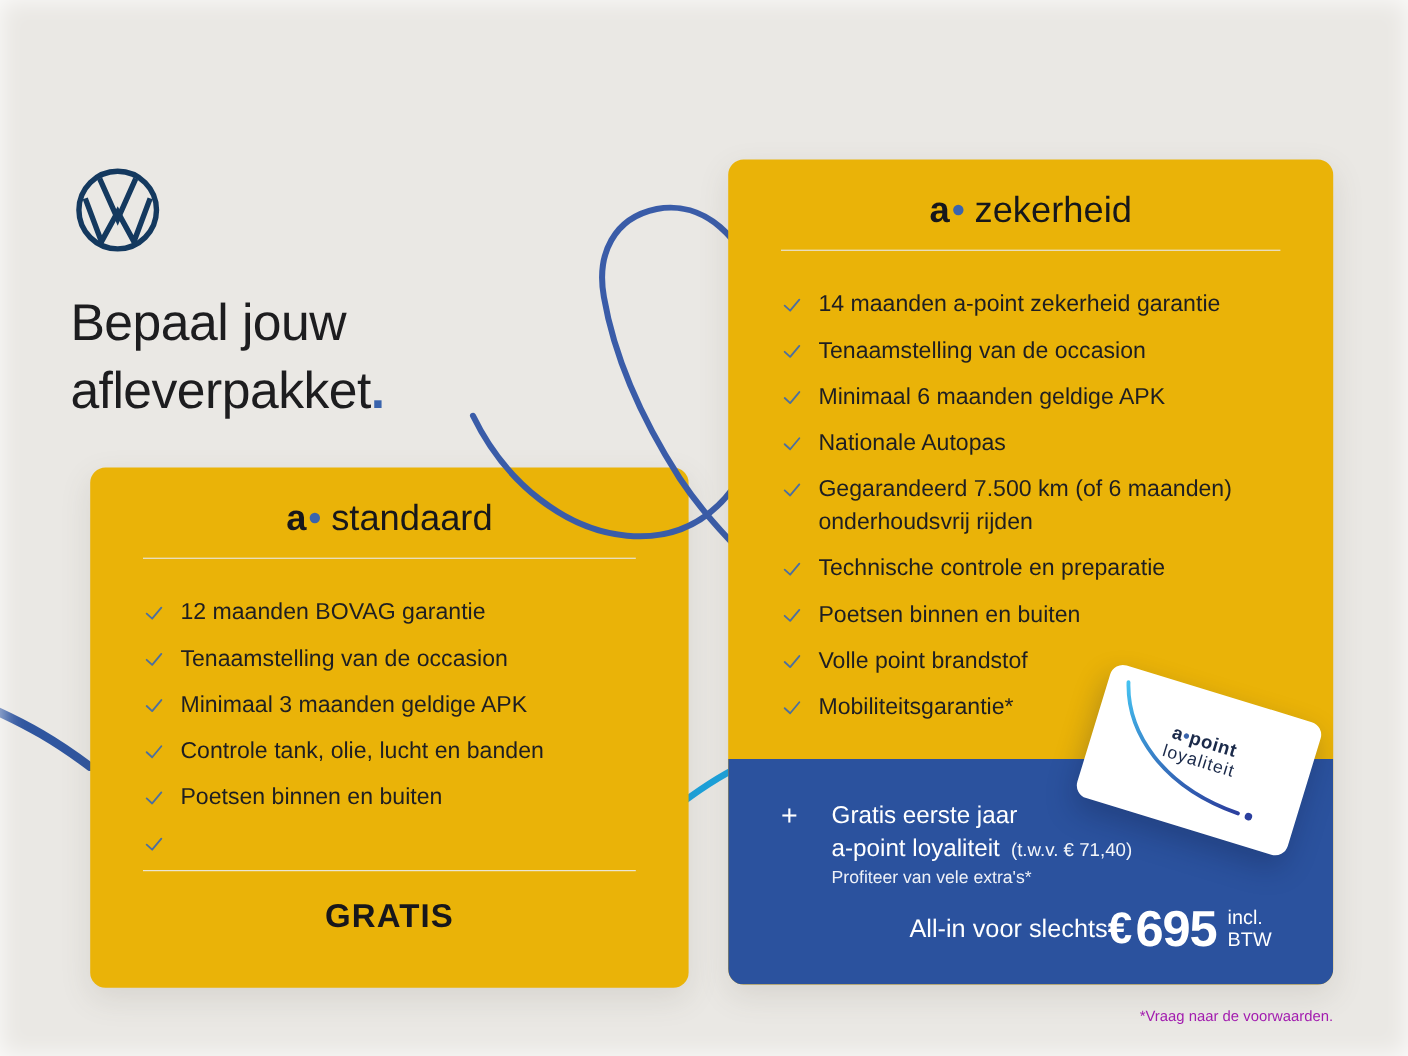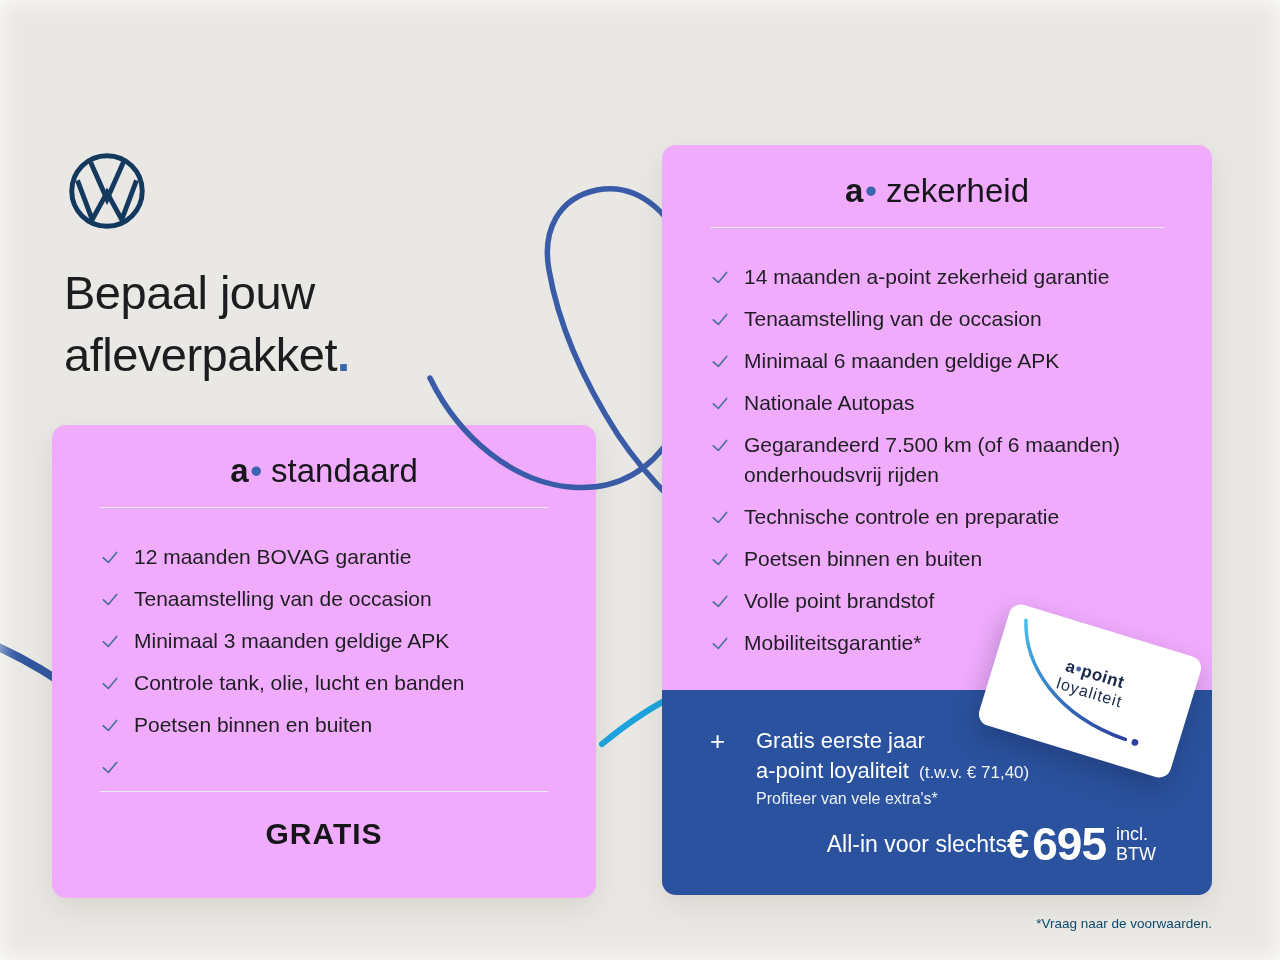--- a/index.html
+++ b/index.html
@@ -17,23 +17,23 @@
   .page-title{position:absolute;left:64px;top:262px;z-index:2;
     font-size:47px;line-height:62px;font-weight:500;letter-spacing:-.5px;color:#1D1D1F;}
   .title-dot{color:#3A64AD;font-weight:700;}
 
   
   .deco{position:absolute;left:0;top:0;width:1280px;height:960px;pointer-events:none;}
   .deco-under{z-index:1;}
   .deco-over{z-index:3;}
 
   
-  .card{position:absolute;background:#f0abfc;border-radius:14px;
+  .card{position:absolute;background:#eab308;border-radius:14px;
     box-shadow:0 10px 28px rgba(90,85,70,.13);}
-  .card-standaard{left:52px;top:425px;width:544px;height:473px;z-index:2;}
+  .card-standaard{left:82px;top:425px;width:544px;height:473px;z-index:2;}
   .card-zekerheid{left:662px;top:145px;width:550px;height:750px;z-index:4;overflow:hidden;}
 
   .card-head{text-align:center;padding-top:26px;font-size:33px;line-height:40px;color:#17171B;}
   .card-head .b{font-weight:700;}
   .card-head .bdot{color:#3A64AD;font-weight:700;padding:0 2px;}
   .card-head .bname{font-weight:400;margin-left:7px;}
   .head-rule{height:1px;background:#E9E8E6;margin:16px 48px 0 48px;}
 
   ul.benefits{list-style:none;margin:0;padding:34px 36px 0 48px;font-size:21px;}
   ul.benefits li{display:flex;align-items:flex-start;line-height:30px;margin-bottom:12px;}
@@ -62,21 +62,21 @@
 
   
   .loyalty{position:absolute;left:328px;top:483px;width:200px;height:126px;background:#fff;
     border-radius:12px;transform:rotate(17deg);box-shadow:0 12px 26px rgba(15,25,60,.28);}
   .loyalty svg{position:absolute;inset:0;}
   .lc-text{position:absolute;left:0;right:0;top:36px;text-align:center;color:#1B2A4A;}
   .lc-line1{font-size:17px;font-weight:700;letter-spacing:.5px;}
   .lc-line1 .lcdot{color:#3A64AD;}
   .lc-line2{font-size:16px;font-weight:500;letter-spacing:1px;}
 
-  .footnote{position:absolute;right:68px;top:916px;font-size:13.5px;color:#0c4a6e;z-index:5;}
+  .footnote{position:absolute;right:68px;top:916px;font-size:13.5px;color:#a21caf;z-index:5;}
 </style>
 </head>
 <body>
 
 <svg class="deco deco-under" viewBox="0 0 1280 960">
   <path d="M -6 645 C 25 659, 50 673, 82 697" fill="none" stroke="#30569F" stroke-width="8" stroke-linecap="round"></path>
   <path d="M 602 744 C 624 726, 645 711, 668 699" fill="none" stroke="#1CA2DC" stroke-width="6" stroke-linecap="round"></path>
 </svg>
 
 <div class="vw-logo">

